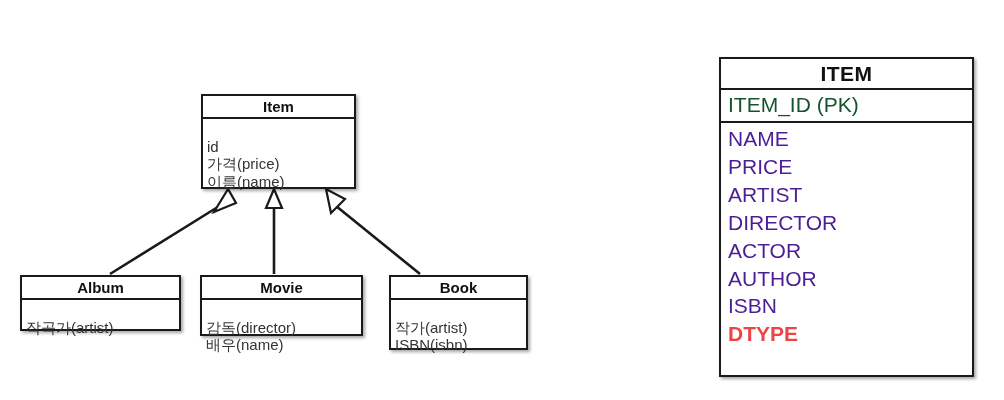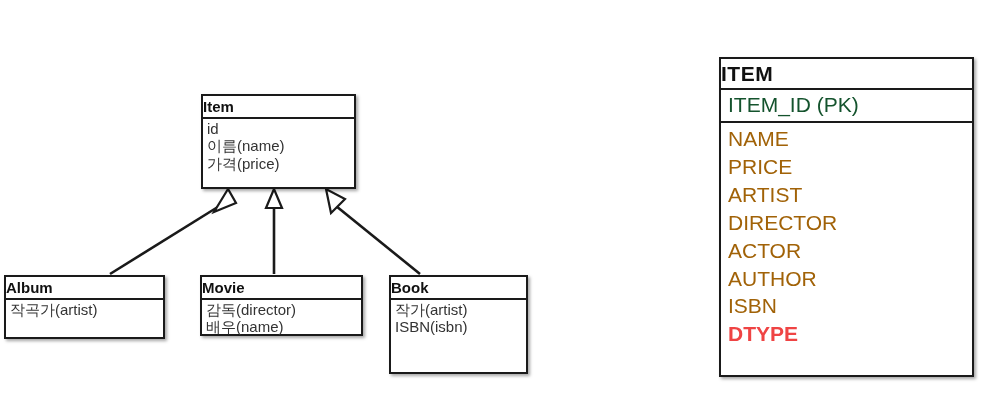--- a/index.html
+++ b/index.html
@@ -19,29 +19,30 @@
   
   .box {
     position: absolute;
     box-sizing: border-box;
     background: #ffffff;
     border: 2px solid #1a1a1a;
     box-shadow: 2px 2px 3px rgba(0,0,0,0.35);
   }
   .box-title {
     box-sizing: border-box;
+    text-align: center;
     font-weight: bold;
     color: #111111;
     border-bottom: 2px solid #1a1a1a;
     white-space: nowrap;
     overflow: hidden;
   }
   .compartment {
     box-sizing: border-box;
-    padding: 1px 4px 2px 4px;
+    padding: 19px 4px 2px 4px;
   }
   .attr {
     white-space: nowrap;
     color: #333333;
     line-height: 1.16;
   }
 
   
   .uml .box-title { font-size: 15px; line-height: 22px; height: 23px; }
   .uml .attr { font-size: 15px; }
@@ -55,21 +56,21 @@
   }
   .dbtable .pk-row {
     box-sizing: border-box;
     border-bottom: 2px solid #1a1a1a;
     padding: 1px 7px 2px 7px;
   }
   .dbtable .col-list { padding: 2px 7px 4px 7px; }
   .dbtable .col {
     font-size: 21px;
     line-height: 1.33;
-    color: #a16207;
+    color: #4c1d95;
     white-space: nowrap;
   }
   .dbtable .col.pk { color: #14532d; }
   .dbtable .col.bold { font-weight: bold; color: #ef4444; }
 
   
   .edges {
     position: absolute;
     left: 0; top: 0;
     width: 1004px;
@@ -97,41 +98,41 @@
     <g>
       <line x1="420" y1="274" x2="336" y2="206" stroke="#1a1a1a" stroke-width="2.6"></line>
       <polygon points="326,189 331,213 345,199" fill="#ffffff" stroke="#1a1a1a" stroke-width="2.2"></polygon>
     </g>
   </svg>
 
   <div class="box uml" style="left:201px; top:94px; width:155px; height:95px;">
     <div class="box-title">Item</div>
     <div class="compartment">
       <div class="attr">id</div>
+      <div class="attr">가격(price)</div>
       <div class="attr">이름(name)</div>
-      <div class="attr">가격(price)</div>
     </div>
   </div>
 
-  <div class="box uml" style="left:4px; top:275px; width:161px; height:64px;">
+  <div class="box uml" style="left:20px; top:275px; width:161px; height:56px;">
     <div class="box-title">Album</div>
     <div class="compartment">
       <div class="attr">작곡가(artist)</div>
     </div>
   </div>
 
   <div class="box uml" style="left:200px; top:275px; width:163px; height:61px;">
     <div class="box-title">Movie</div>
     <div class="compartment">
       <div class="attr">감독(director)</div>
       <div class="attr">배우(name)</div>
     </div>
   </div>
 
-  <div class="box uml" style="left:389px; top:275px; width:139px; height:99px;">
+  <div class="box uml" style="left:389px; top:275px; width:139px; height:75px;">
     <div class="box-title">Book</div>
     <div class="compartment">
       <div class="attr">작가(artist)</div>
       <div class="attr">ISBN(isbn)</div>
     </div>
   </div>
 
   <div class="box dbtable" style="left:719px; top:57px; width:255px; height:320px;">
     <div class="box-title">ITEM</div>
 

